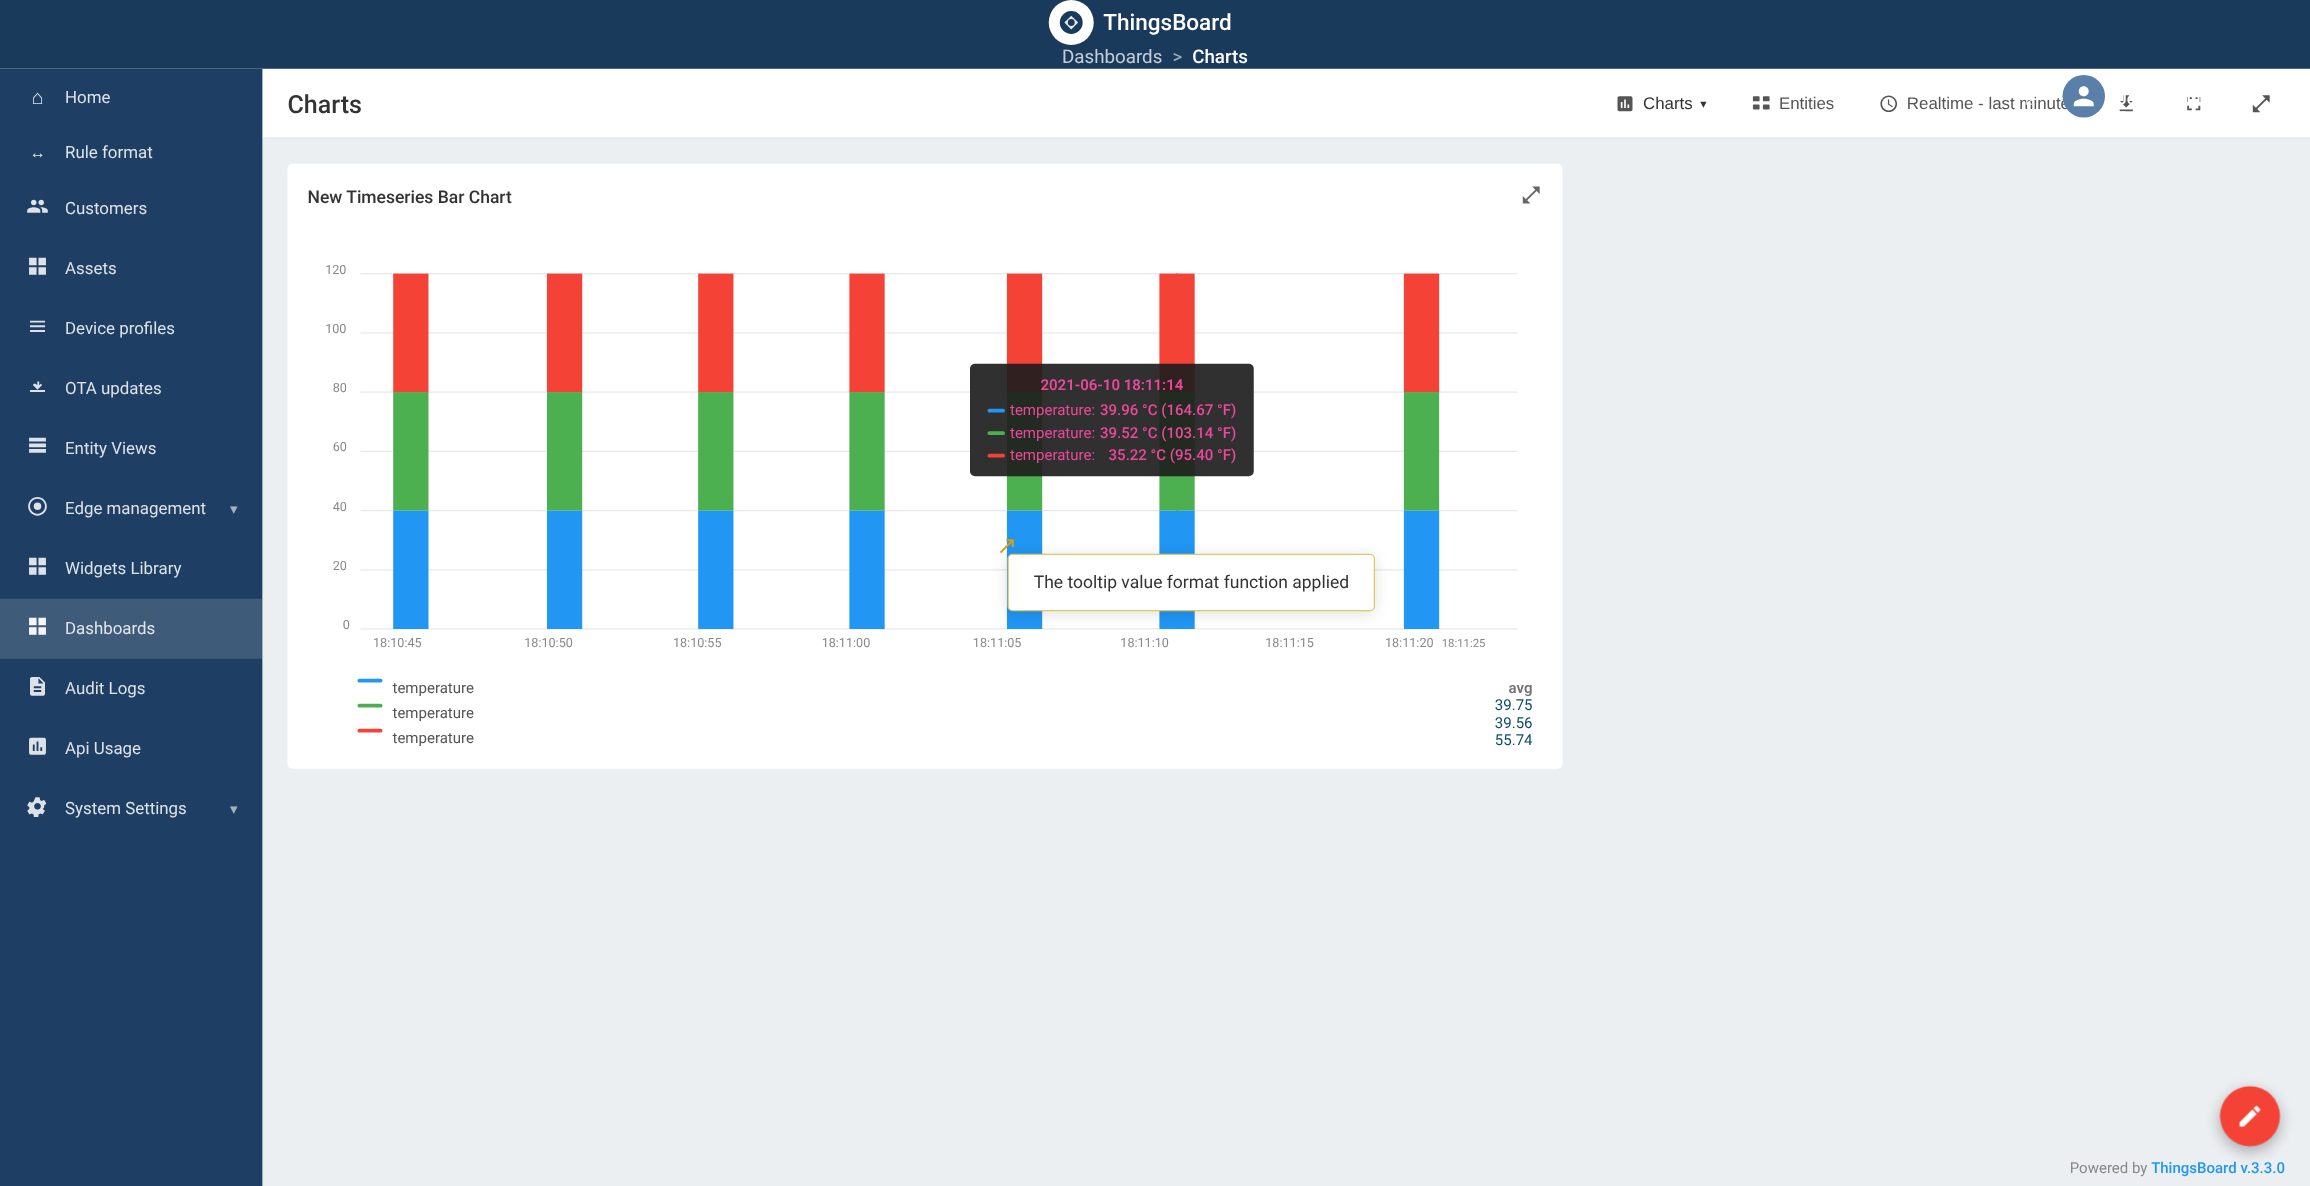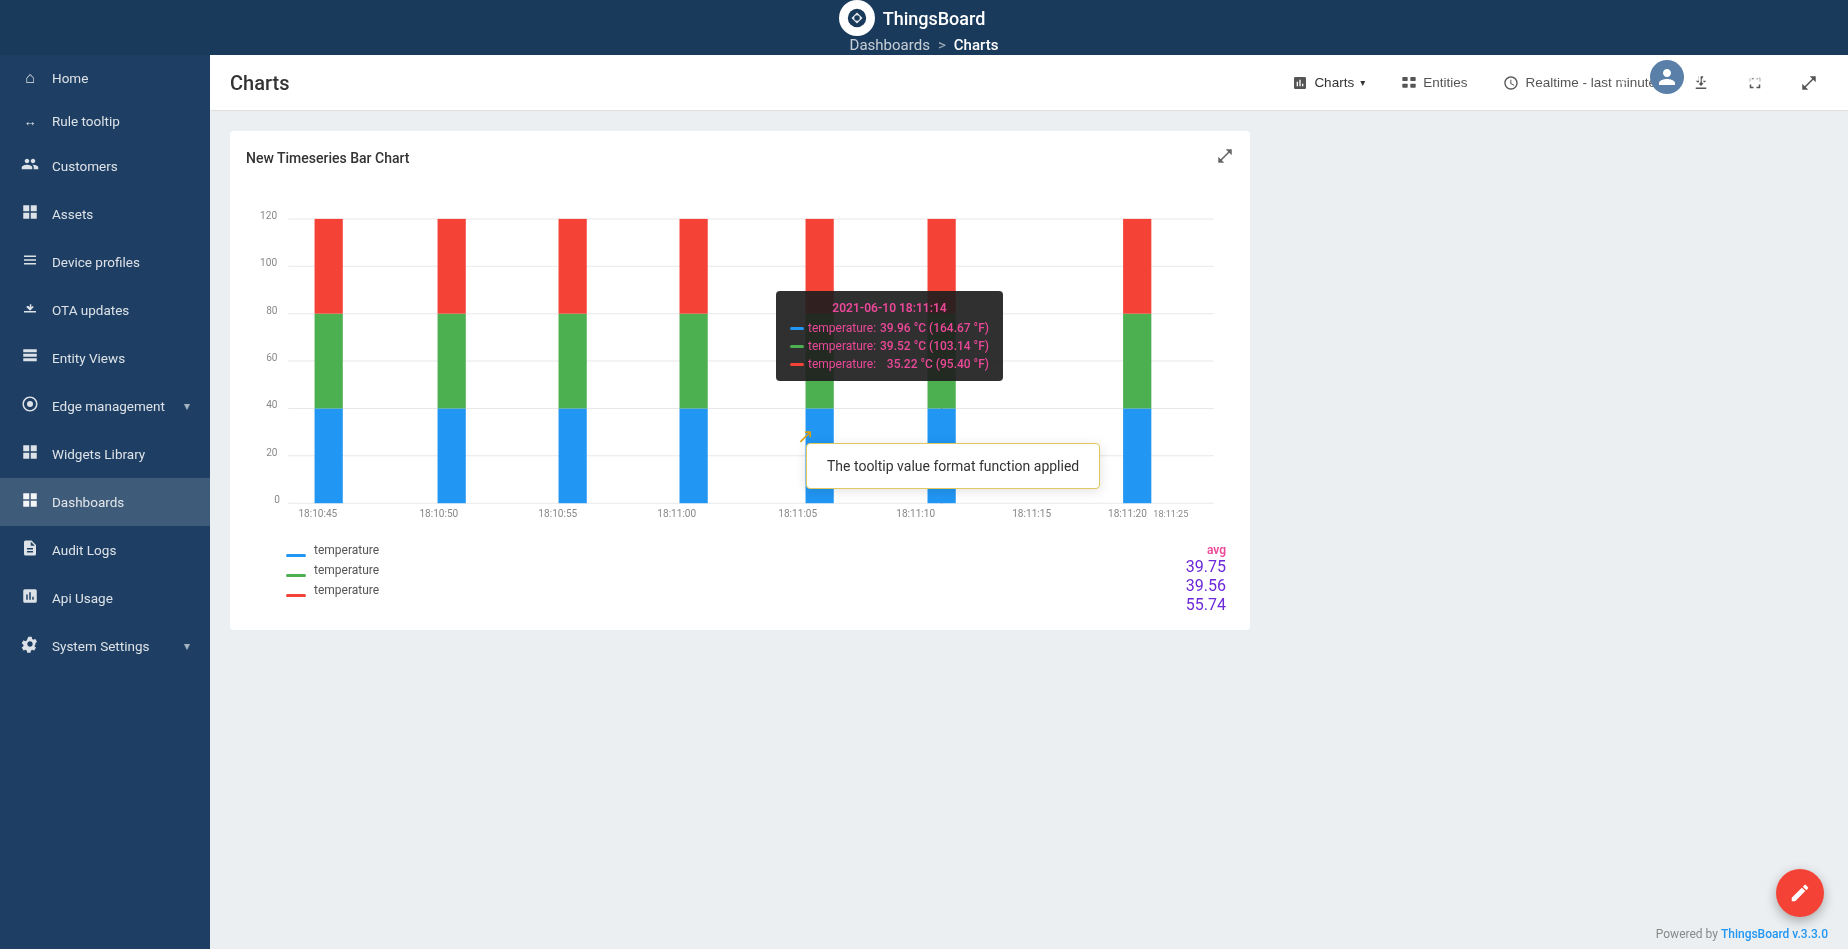--- a/index.html
+++ b/index.html
@@ -93,25 +93,25 @@
     }
     .card-title { font-size: 14px; font-weight: 500; color: #333; }
     .card-expand { cursor: pointer; color: #666; font-size: 16px; }
 
     
     .chart-area { position: relative; width: 100%; height: 350px; }
     .chart-svg { width: 100%; height: 100%; }
 
     
     .legend { display: flex; flex-direction: column; gap: 6px; margin-top: 12px; padding-left: 40px; }
-    .legend-item { display: flex; align-items: flex-end; gap: 8px; font-size: 12px; color: #555; }
+    .legend-item { display: flex; align-items: flex-start; gap: 8px; font-size: 12px; color: #555; }
     .legend-dot { width: 20px; height: 3px; border-radius: 2px; flex-shrink: 0; }
     .avg-table { margin-top: 4px; text-align: right; }
-    .avg-header { color: #ec4899; font-size: 12px; font-weight: 600; text-align: right; }
-    .avg-val { font-size: 16px; color: #6d28d9; }
+    .avg-header { color: #737373; font-size: 12px; font-weight: 600; text-align: right; }
+    .avg-val { font-size: 12px; color: #0c4a6e; }
 
     
     .tooltip-box {
       position: absolute;
       background: rgba(30,30,30,0.92);
       color: #ec4899;
       border-radius: 4px;
       padding: 10px 14px;
       font-size: 12px;
       min-width: 220px;
@@ -217,21 +217,21 @@
 
 <div class="layout">
 
   <div class="sidebar">
     <div class="sidebar-item">
       <span class="s-icon">⌂</span>
       <span class="s-label">Home</span>
     </div>
     <div class="sidebar-item">
       <span class="s-icon" style="font-size:13px;">↔</span>
-      <span class="s-label">Rule tooltip</span>
+      <span class="s-label">Rule format</span>
     </div>
     <div class="sidebar-item">
       <span class="s-icon">
         <svg width="18" height="18" viewBox="0 0 24 24" fill="rgba(255,255,255,0.85)">
             <path d="M16 11c1.66 0 2.99-1.34 2.99-3S17.66 5 16 5c-1.66 0-3 1.34-3 3s1.34 3 3 3zm-8 0c1.66 0 2.99-1.34 2.99-3S9.66 5 8 5C6.34 5 5 6.34 5 8s1.34 3 3 3zm0 2c-2.33 0-7 1.17-7 3.5V19h14v-2.5c0-2.33-4.67-3.5-7-3.5zm8 0c-.29 0-.62.02-.97.05 1.16.84 1.97 1.97 1.97 3.45V19h6v-2.5c0-2.33-4.67-3.5-7-3.5z"></path>
           </svg>
       </span>
       <span class="s-label">Customers</span>
     </div>
     <div class="sidebar-item">

